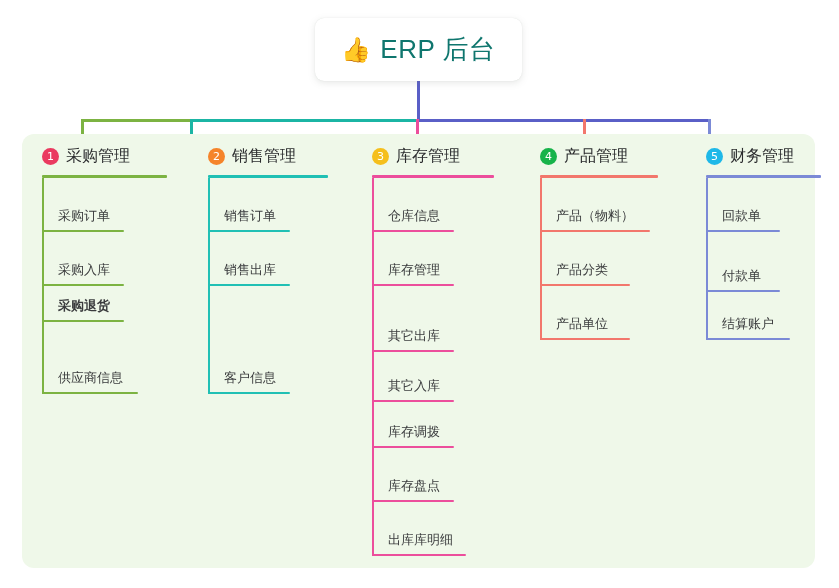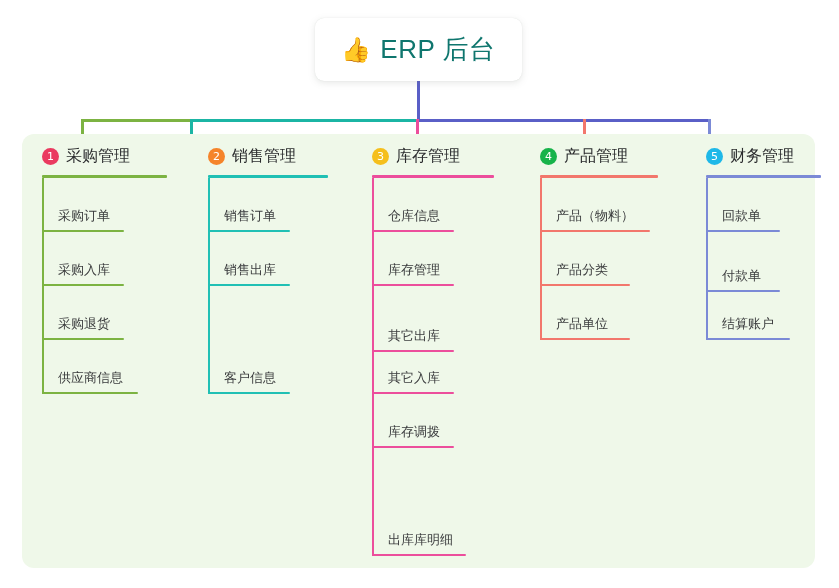--- a/index.html
+++ b/index.html
@@ -90,21 +90,21 @@
         <div class="items" style="height: 216px;">
           <div class="rail" style="background: rgb(124, 179, 66); height: 216px;"></div>
           <div class="item" style="position: absolute; left: 0px; top: 0px; height: 54px; width: 102px;">
             <span class="item-label">采购订单</span>
             <div class="item-rule" style="background: rgb(124, 179, 66); width: 82px;"></div>
           </div>
           <div class="item" style="position: absolute; left: 0px; top: 54px; height: 54px; width: 102px;">
             <span class="item-label">采购入库</span>
             <div class="item-rule" style="background: rgb(124, 179, 66); width: 82px;"></div>
           </div>
-          <div class="item" style="position: absolute; left: 0px; top: 108px; height: 54px; width: 102px;">
+          <div class="item" style="position: absolute; left: 0px; top: 108px; height: 36px; width: 102px; font-weight: bold;">
             <span class="item-label">采购退货</span>
             <div class="item-rule" style="background: rgb(124, 179, 66); width: 82px;"></div>
           </div>
           <div class="item" style="position: absolute; left: 0px; top: 162px; height: 54px; width: 116px; text-align: center;">
             <span class="item-label">供应商信息</span>
             <div class="item-rule" style="background: rgb(124, 179, 66); width: 96px;"></div>
           </div>
         </div>
       </div>
       <div class="col" style="left: 196px;">
@@ -142,26 +142,30 @@
             <div class="item-rule" style="background: rgb(236, 78, 156); width: 82px;"></div>
           </div>
           <div class="item" style="position: absolute; left: 0px; top: 54px; height: 54px; width: 102px;">
             <span class="item-label">库存管理</span>
             <div class="item-rule" style="background: rgb(236, 78, 156); width: 82px;"></div>
           </div>
           <div class="item" style="position: absolute; left: 0px; top: 120px; height: 54px; width: 102px;">
             <span class="item-label">其它出库</span>
             <div class="item-rule" style="background: rgb(236, 78, 156); width: 82px;"></div>
           </div>
-          <div class="item" style="position: absolute; left: 0px; top: 162px; height: 54px; width: 102px;">
+          <div class="item" style="position: absolute; left: 0px; top: 170px; height: 54px; width: 102px;">
             <span class="item-label">其它入库</span>
             <div class="item-rule" style="background: rgb(236, 78, 156); width: 82px;"></div>
           </div>
           <div class="item" style="position: absolute; left: 0px; top: 216px; height: 54px; width: 102px;">
             <span class="item-label">库存调拨</span>
+            <div class="item-rule" style="background: rgb(236, 78, 156); width: 82px;"></div>
+          </div>
+          <div class="item" style="position: absolute; left: 0px; top: 270px; height: 54px; width: 102px;">
+            <span class="item-label">库存盘点</span>
             <div class="item-rule" style="background: rgb(236, 78, 156); width: 82px;"></div>
           </div>
           <div class="item" style="position: absolute; left: 0px; top: 324px; height: 54px; width: 114px;">
             <span class="item-label">出库库明细</span>
             <div class="item-rule" style="background: rgb(236, 78, 156); width: 94px;"></div>
           </div>
         </div>
       </div>
       <div class="col" style="left: 528px;">
         <div class="col-head">

